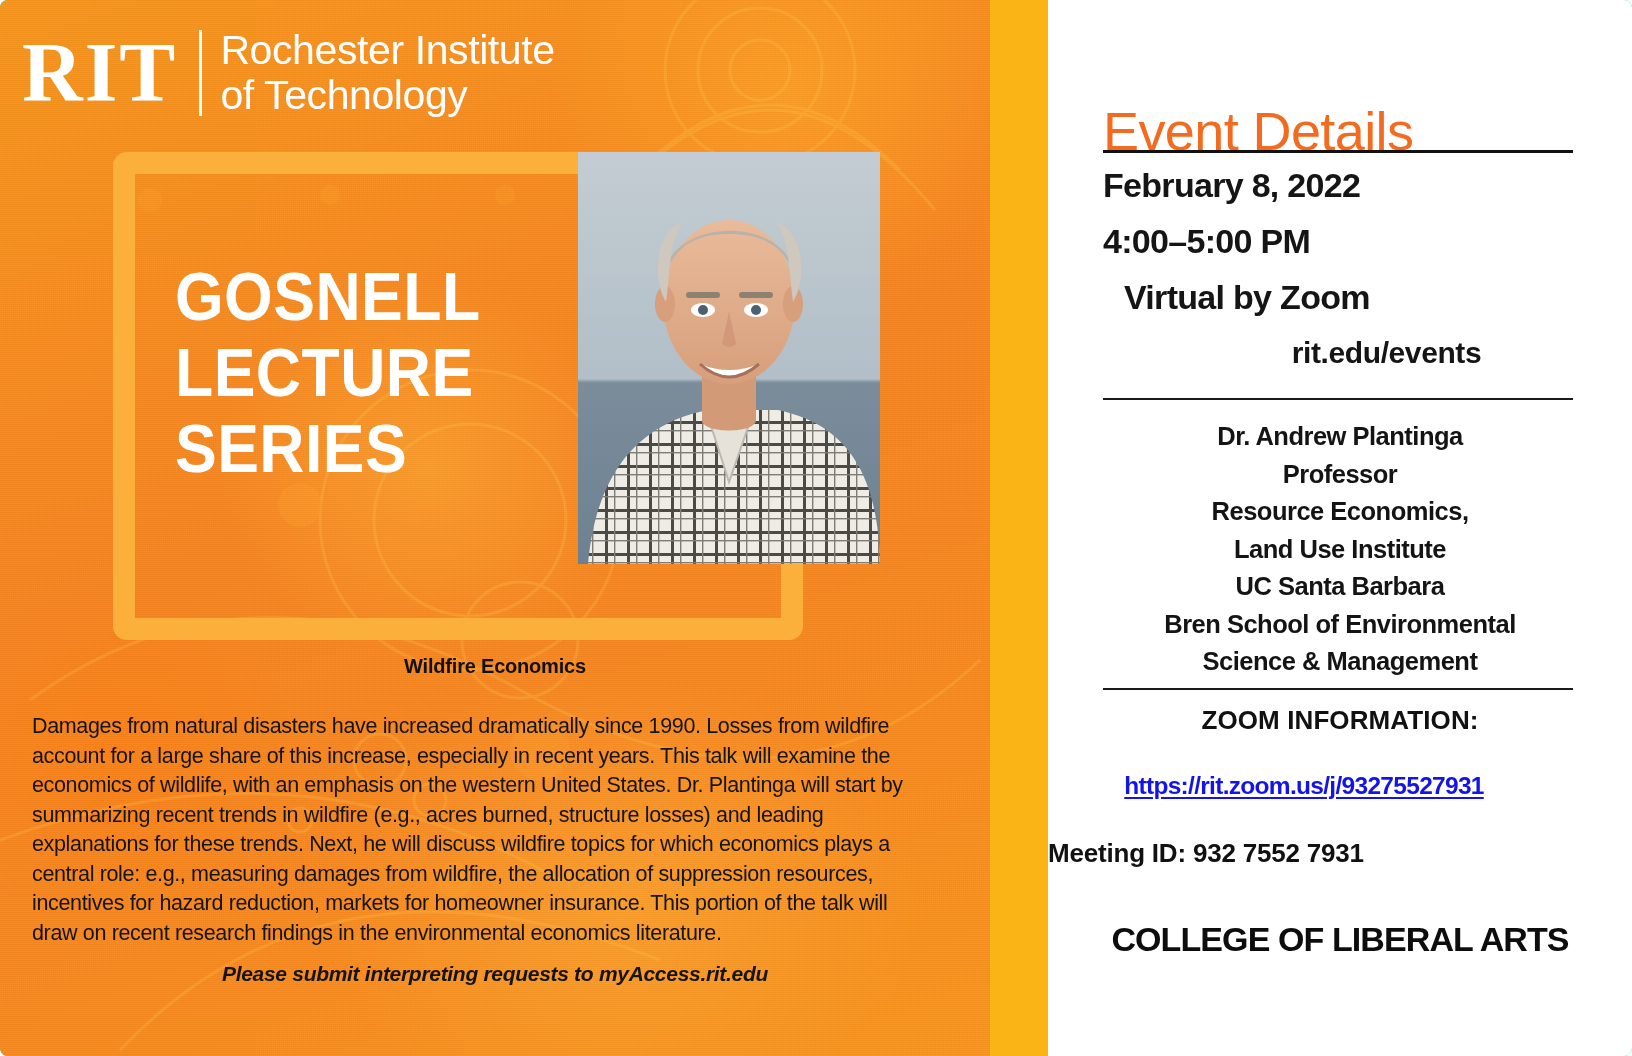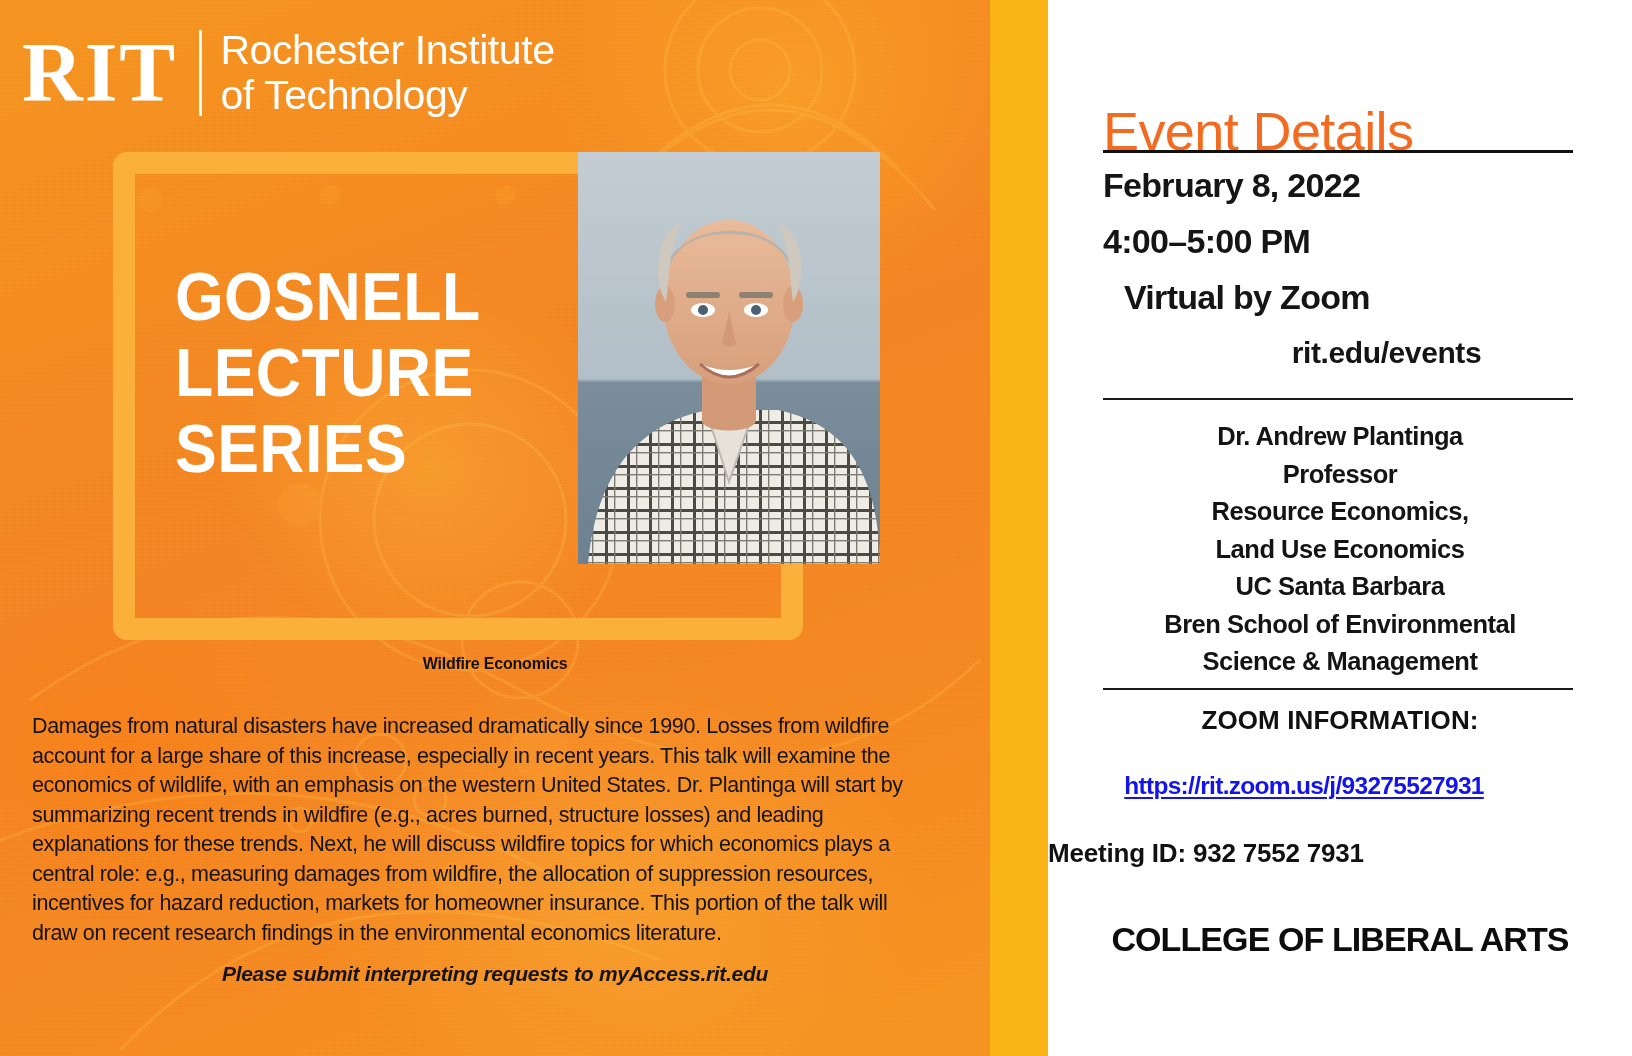--- a/index.html
+++ b/index.html
@@ -1,20 +1,20 @@
 <!DOCTYPE html>
 <html><head>
 <meta charset="utf-8">
 <title>Gosnell Lecture Series Flyer</title>
 <style>
   html,body{margin:0;padding:0;background:#fff;}
   body{font-family:"Liberation Sans",sans-serif;}
 
   .flyer{
-    position:relative;width:1632px;height:1056px;overflow:hidden;background:#22c55e;
+    position:relative;width:1632px;height:1056px;overflow:hidden;background:#22c55e;border-radius:8px;
   }
 
   
   .left-panel{
     position:absolute;left:0;top:0;width:990px;height:1056px;
     background:
       radial-gradient(ellipse 340px 300px at 790px 90px, rgba(255,170,40,.55), rgba(255,150,20,0) 70%),
       radial-gradient(ellipse 300px 260px at 430px 470px, rgba(255,190,60,.40), rgba(255,150,20,0) 72%),
       radial-gradient(ellipse 260px 240px at 120px 760px, rgba(255,120,10,.35), rgba(255,150,20,0) 70%),
       radial-gradient(ellipse 420px 320px at 620px 900px, rgba(255,190,70,.35), rgba(255,150,20,0) 72%),
@@ -56,21 +56,21 @@
   
   .photo{
     position:absolute;left:578px;top:152px;width:302px;height:412px;overflow:hidden;
     background:#9fb0bb;
   }
   .photo svg{display:block;width:100%;height:100%;}
 
   
   .talk-title{
     position:absolute;left:0;top:655px;width:990px;text-align:center;
-    color:#111;font-weight:700;font-size:16px;letter-spacing:-.2px;
+    color:#111;font-weight:700;font-size:20px;letter-spacing:-.2px;
   }
   .abstract{
     position:absolute;left:32px;top:712px;width:905px;
     color:#141414;font-size:21.5px;line-height:29.5px;letter-spacing:-.35px;
     text-align:left;
   }
   .interp{
     position:absolute;left:0;top:962px;width:990px;text-align:center;
     color:#141414;font-weight:700;font-style:italic;font-size:21px;letter-spacing:-.3px;
   }
@@ -251,21 +251,21 @@
     <div class="ev-line" style="top:278px;margin-left:21px;">Virtual by Zoom</div>
 
     <div class="ev-web" style="top:336px;">rit.edu/events</div>
 
     <div class="rule-thin" style="left:55px;top:398px;width:470px;"></div>
 
     <div class="speaker">
       <div>Dr. Andrew Plantinga</div>
       <div>Professor</div>
       <div>Resource Economics,</div>
-      <div>Land Use Economics</div>
+      <div>Land Use Institute</div>
       <div>UC Santa Barbara</div>
       <div>Bren School of Environmental</div>
       <div>Science &amp; Management</div>
     </div>
 
     <div class="rule-thin" style="left:55px;top:688px;width:470px;"></div>
 
     <div class="zoom-head">ZOOM INFORMATION:</div>
 
     <div class="zoom-link">

